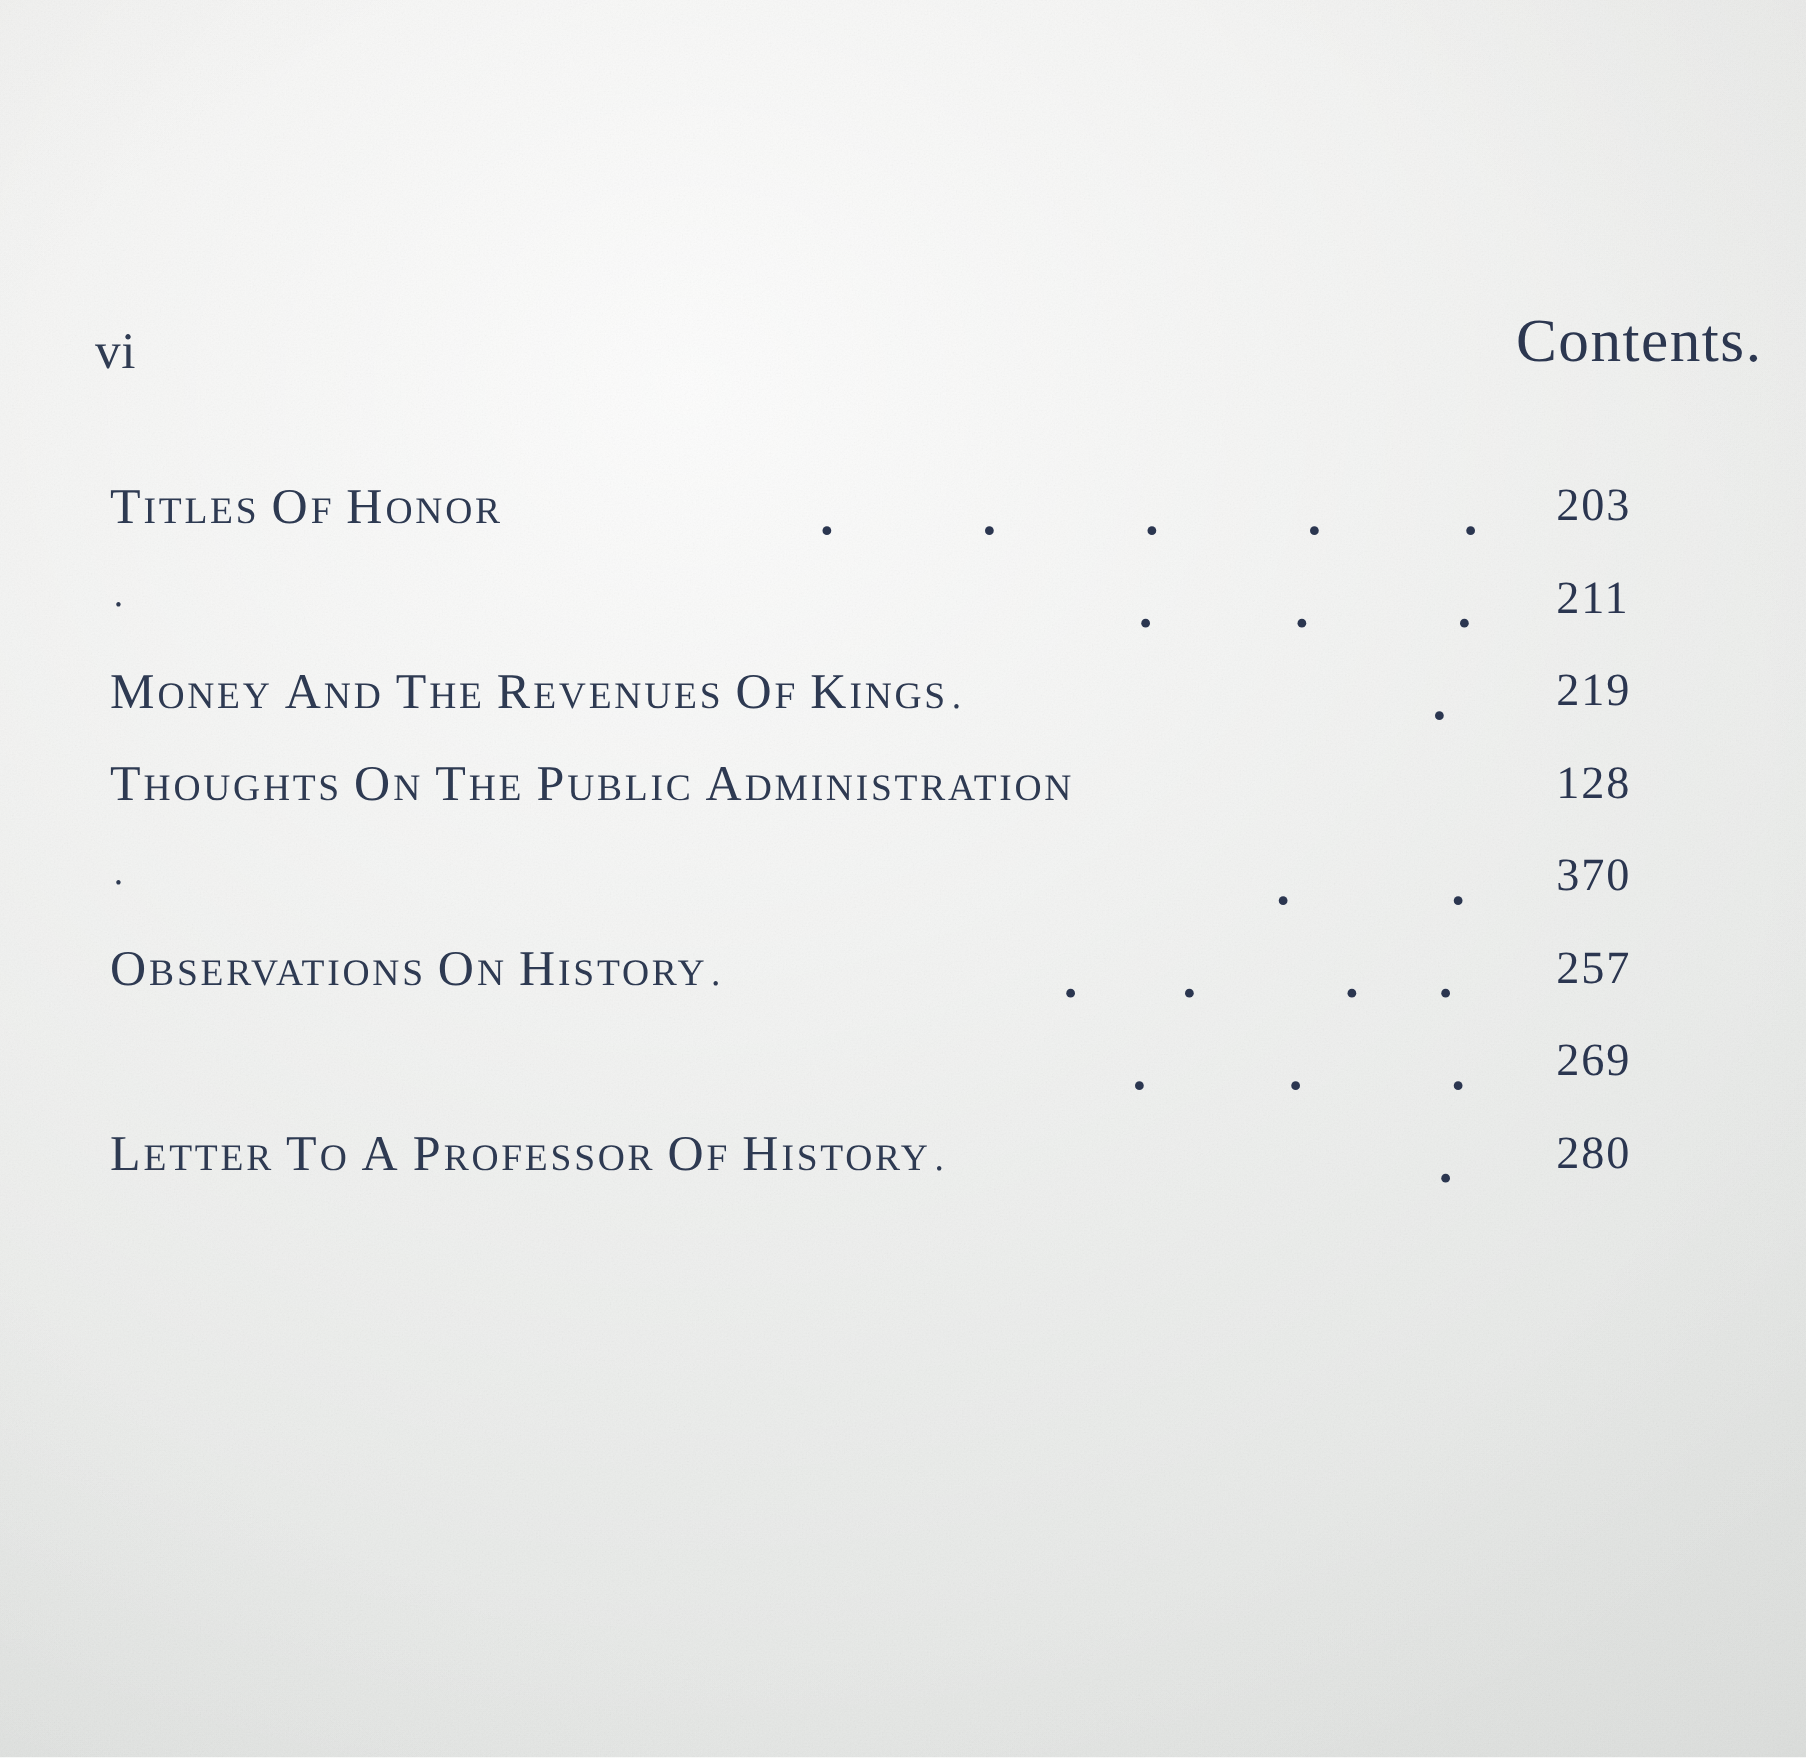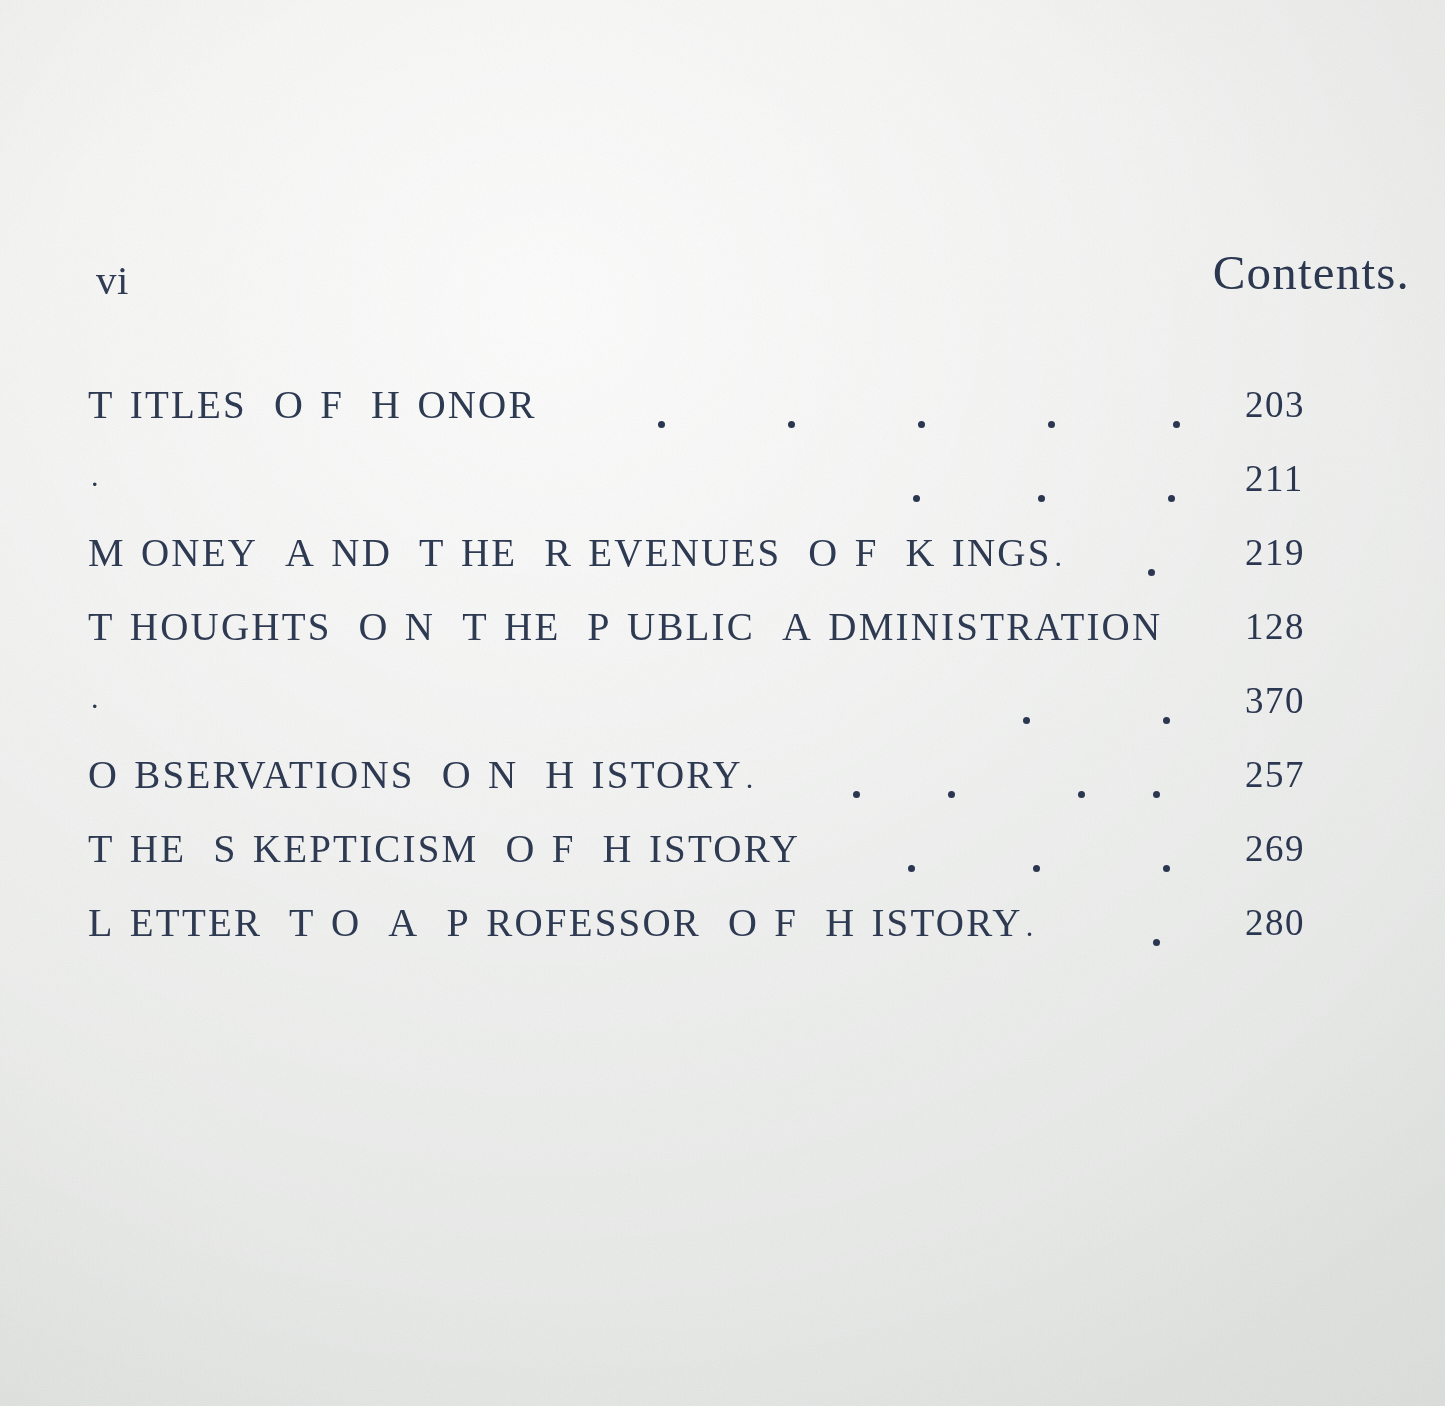--- a/index.html
+++ b/index.html
@@ -45,21 +45,21 @@
   
   .header {
     position: absolute;
     left: 0;
     top: 248px;
     width: 100%;
     height: 64px;
   }
   .folio {
     position: absolute;
-    left: 96px;
+    left: 76px;
     top: 12px;
     font-size: 41px;
     line-height: 1;
     letter-spacing: 0.5px;
     color: #303c53;
     font-family: "Liberation Serif", "DejaVu Serif", serif;
   }
   .head-title {
     position: absolute;
     left: 0;
@@ -94,24 +94,23 @@
     text-transform: lowercase;
     color: #2e3a52;
     white-space: nowrap;
   }
   
   .entry-title .cap {
     font-size: 40px;
     text-transform: uppercase;
   }
   .entry-title .sc {
-    font-size: 39px;
+    font-size: 30px;
     text-transform: uppercase;
     letter-spacing: 2.2px;
-    margin-left: 15px;
   }
   .trail-period {
     font-size: 30px;
     color: #2e3a52;
     padding-left: 3px;
   }
   .leaders {
     position: absolute;
     left: 0;
     right: 0;
@@ -209,21 +208,20 @@
         <span class="trail-period">.</span>
         <span class="leaders">
           <i class="dot" style="left: 765px;"></i>
           <i class="dot" style="left: 860px;"></i>
           <i class="dot" style="left: 990px;"></i>
           <i class="dot" style="left: 1065px;"></i>
         </span>
         <span class="page-num">257</span>
       </div>
       <div class="toc-row">
-        <span class="entry-title"><span class="cap">T</span><span class="sc">HE</span><span class="sc">&nbsp;</span><span class="cap">S</span><span class="sc">KEPTICISM</span><span class="sc">&nbsp;</span><span class="cap">O</span><span class="sc">F</span><span class="sc">&nbsp;</span><span class="cap">H</span><span class="sc">ISTORY</span></span>
         <span class="leaders">
           <i class="dot" style="left: 820px;"></i>
           <i class="dot" style="left: 945px;"></i>
           <i class="dot" style="left: 1075px;"></i>
         </span>
         <span class="page-num">269</span>
       </div>
       <div class="toc-row">
         <span class="entry-title"><span class="cap">L</span><span class="sc">ETTER</span><span class="sc">&nbsp;</span><span class="cap">T</span><span class="sc">O</span><span class="sc">&nbsp;</span><span class="cap">A</span><span class="sc">&nbsp;</span><span class="cap">P</span><span class="sc">ROFESSOR</span><span class="sc">&nbsp;</span><span class="cap">O</span><span class="sc">F</span><span class="sc">&nbsp;</span><span class="cap">H</span><span class="sc">ISTORY</span></span>
         <span class="trail-period">.</span>

